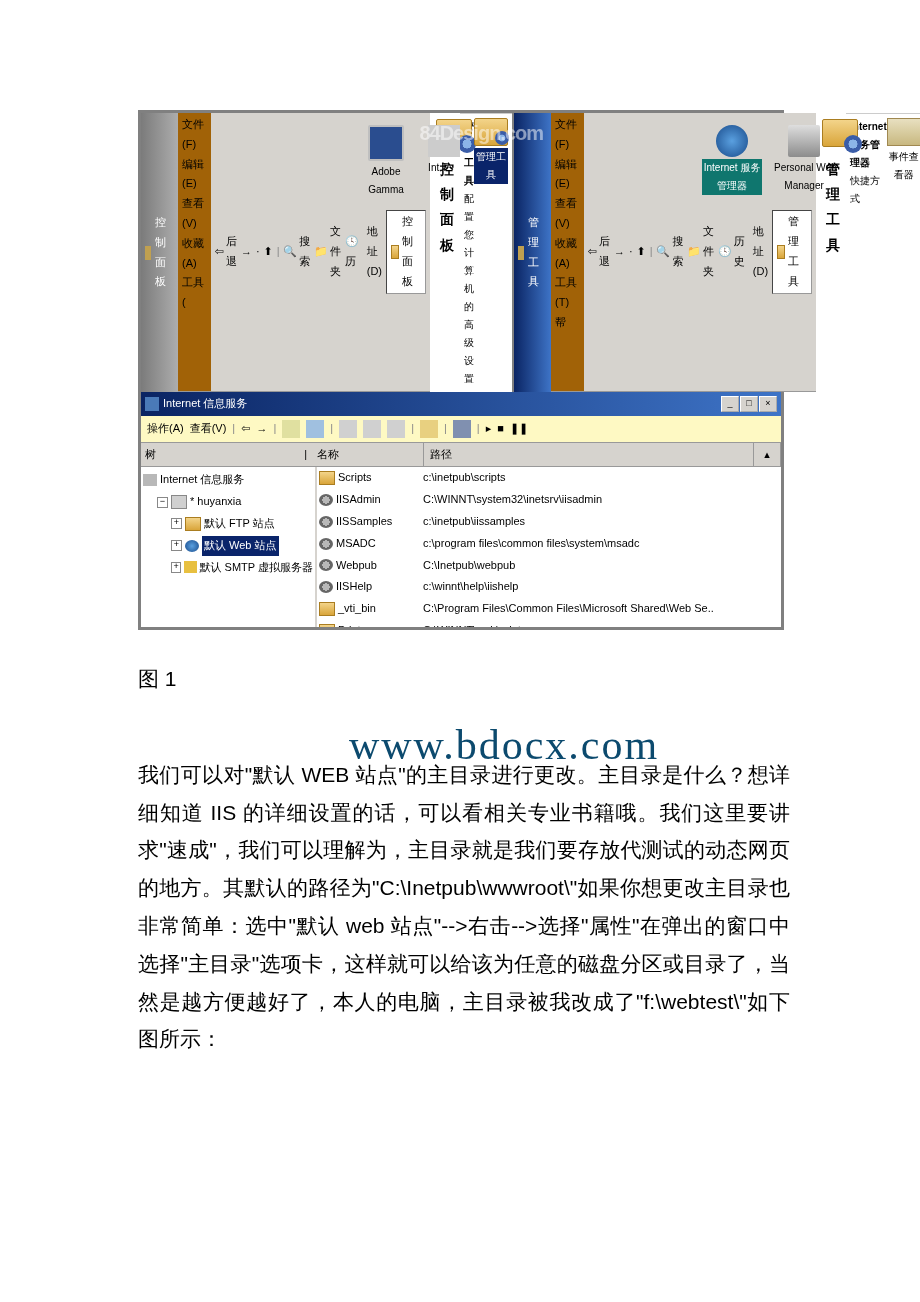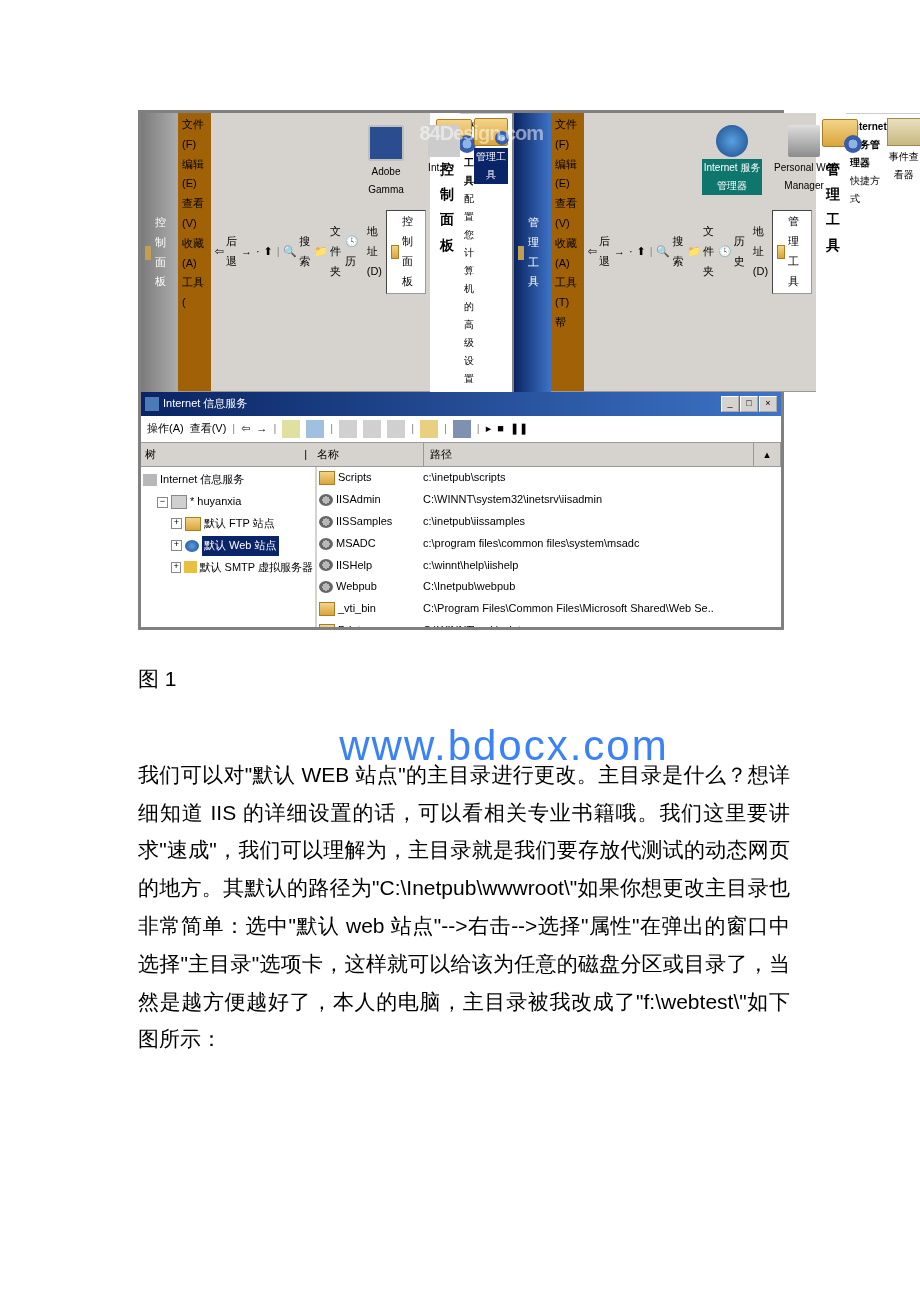--- a/index.html
+++ b/index.html
@@ -28,21 +28,21 @@
 .ic-folder{background:linear-gradient(#f3d48a,#d9a53a);border:1px solid #aa7d20;border-radius:2px}
 .ic-gear{background:radial-gradient(circle,#8bb5e8 35%,#3a5da8 36%);border-radius:50%}
 .ic-mon{background:#2a4d8f;border:2px solid #bfbfbf;border-radius:2px}
 .ic-svr{background:linear-gradient(#dedede,#8c8c8c);border-radius:2px}
 .ic-globe{background:radial-gradient(circle,#5aa0e0,#184a8a);border-radius:50%}
 .ic-db{background:linear-gradient(#d9b0b0,#b06a6a);border-radius:3px}
 .ic-book{background:linear-gradient(#e8e0c0,#c8b880);border:1px solid #a08850}
 .iis-title{display:flex;justify-content:space-between;align-items:center}
 .winbtns{display:flex;gap:1px}
 .winbtn{width:16px;height:14px;background:#d6d3ce;border:1px outset #fff;font-size:9px;text-align:center;line-height:12px;color:#000}
-.iis-toolbar{background:#ffffff;font-size:11px;padding:3px 6px;border-bottom:1px solid #999;display:flex;align-items:center;gap:6px}
+.iis-toolbar{background:#fef9c3;font-size:11px;padding:3px 6px;border-bottom:1px solid #999;display:flex;align-items:center;gap:6px}
 .sep{color:#888}
 .tbicon{width:16px;height:16px;display:inline-block;border:1px solid transparent}
 .iis-body{display:flex;background:#fff;height:160px}
 .tree-pane{width:170px;border-right:2px solid #d6d3ce;font-size:11px;padding:2px;overflow:hidden}
 .tree-header{background:#d6d3ce;font-size:11px;padding:2px 4px;border-bottom:1px solid #999}
 .list-pane{flex:1;display:flex;flex-direction:column}
 .list-header{display:flex;background:#d6d3ce;font-size:11px;border-bottom:1px solid #999}
 .list-header .lh{padding:2px 6px;border-right:1px solid #999}
 .lh1{width:100px}
 .lh2{flex:1}
@@ -62,21 +62,21 @@
 .tn.srv{background:#b8b8b8}
 .tn.pc{background:#d0d0d0;border:1px solid #888}
 .tn.y{background:linear-gradient(#f3d48a,#d9a53a);border:1px solid #aa7d20}
 .tn.b{background:radial-gradient(circle,#5aa0e0,#184a8a);border-radius:50%}
 .tn.m{background:#e8c040}
 .sel{background:#0a246a;color:#fff;padding:0 2px}
 .watermark{position:relative}
 .wm-logo{position:absolute;top:2px;right:8px;font-family:Arial;font-weight:bold;font-size:20px;color:rgba(255,255,255,0.5);letter-spacing:-1px}
 .caption{margin:29px 0 18px 0}
 .body-text{text-align:justify}
-.wmk{color:#3b82f6;font-size:42px;font-family:Liberation Sans, sans-serif;text-align:center;letter-spacing:2px;margin:-8px 0 -28px 80px}
+.wmk{color:#0c4a6e;font-size:42px;font-family:Liberation Serif, serif;text-align:center;letter-spacing:2px;margin:-8px 0 -28px 80px}
 </style>
 </head>
 <body>
 
 <div class="page">
 <div class="screenshot">
 
 <div class="row">
 
 <div class="col">
@@ -308,30 +308,30 @@
             <div class="lrow">
               <div class="c1">
                 <span class="licn g"></span>
                 <span>MSADC</span>
               </div>
               <div class="c2">c:\program files\common files\system\msadc</div>
             </div>
             <div class="lrow">
               <div class="c1">
                 <span class="licn g"></span>
+                <span>Webpub</span>
+              </div>
+              <div class="c2">C:\Inetpub\webpub</div>
+            </div>
+            <div class="lrow">
+              <div class="c1">
+                <span class="licn g"></span>
                 <span>IISHelp</span>
               </div>
               <div class="c2">c:\winnt\help\iishelp</div>
-            </div>
-            <div class="lrow">
-              <div class="c1">
-                <span class="licn g"></span>
-                <span>Webpub</span>
-              </div>
-              <div class="c2">C:\Inetpub\webpub</div>
             </div>
             <div class="lrow">
               <div class="c1">
                 <span class="licn f"></span>
                 <span>_vti_bin</span>
               </div>
               <div class="c2">C:\Program Files\Common Files\Microsoft Shared\Web Se..</div>
             </div>
             <div class="lrow">
               <div class="c1">

